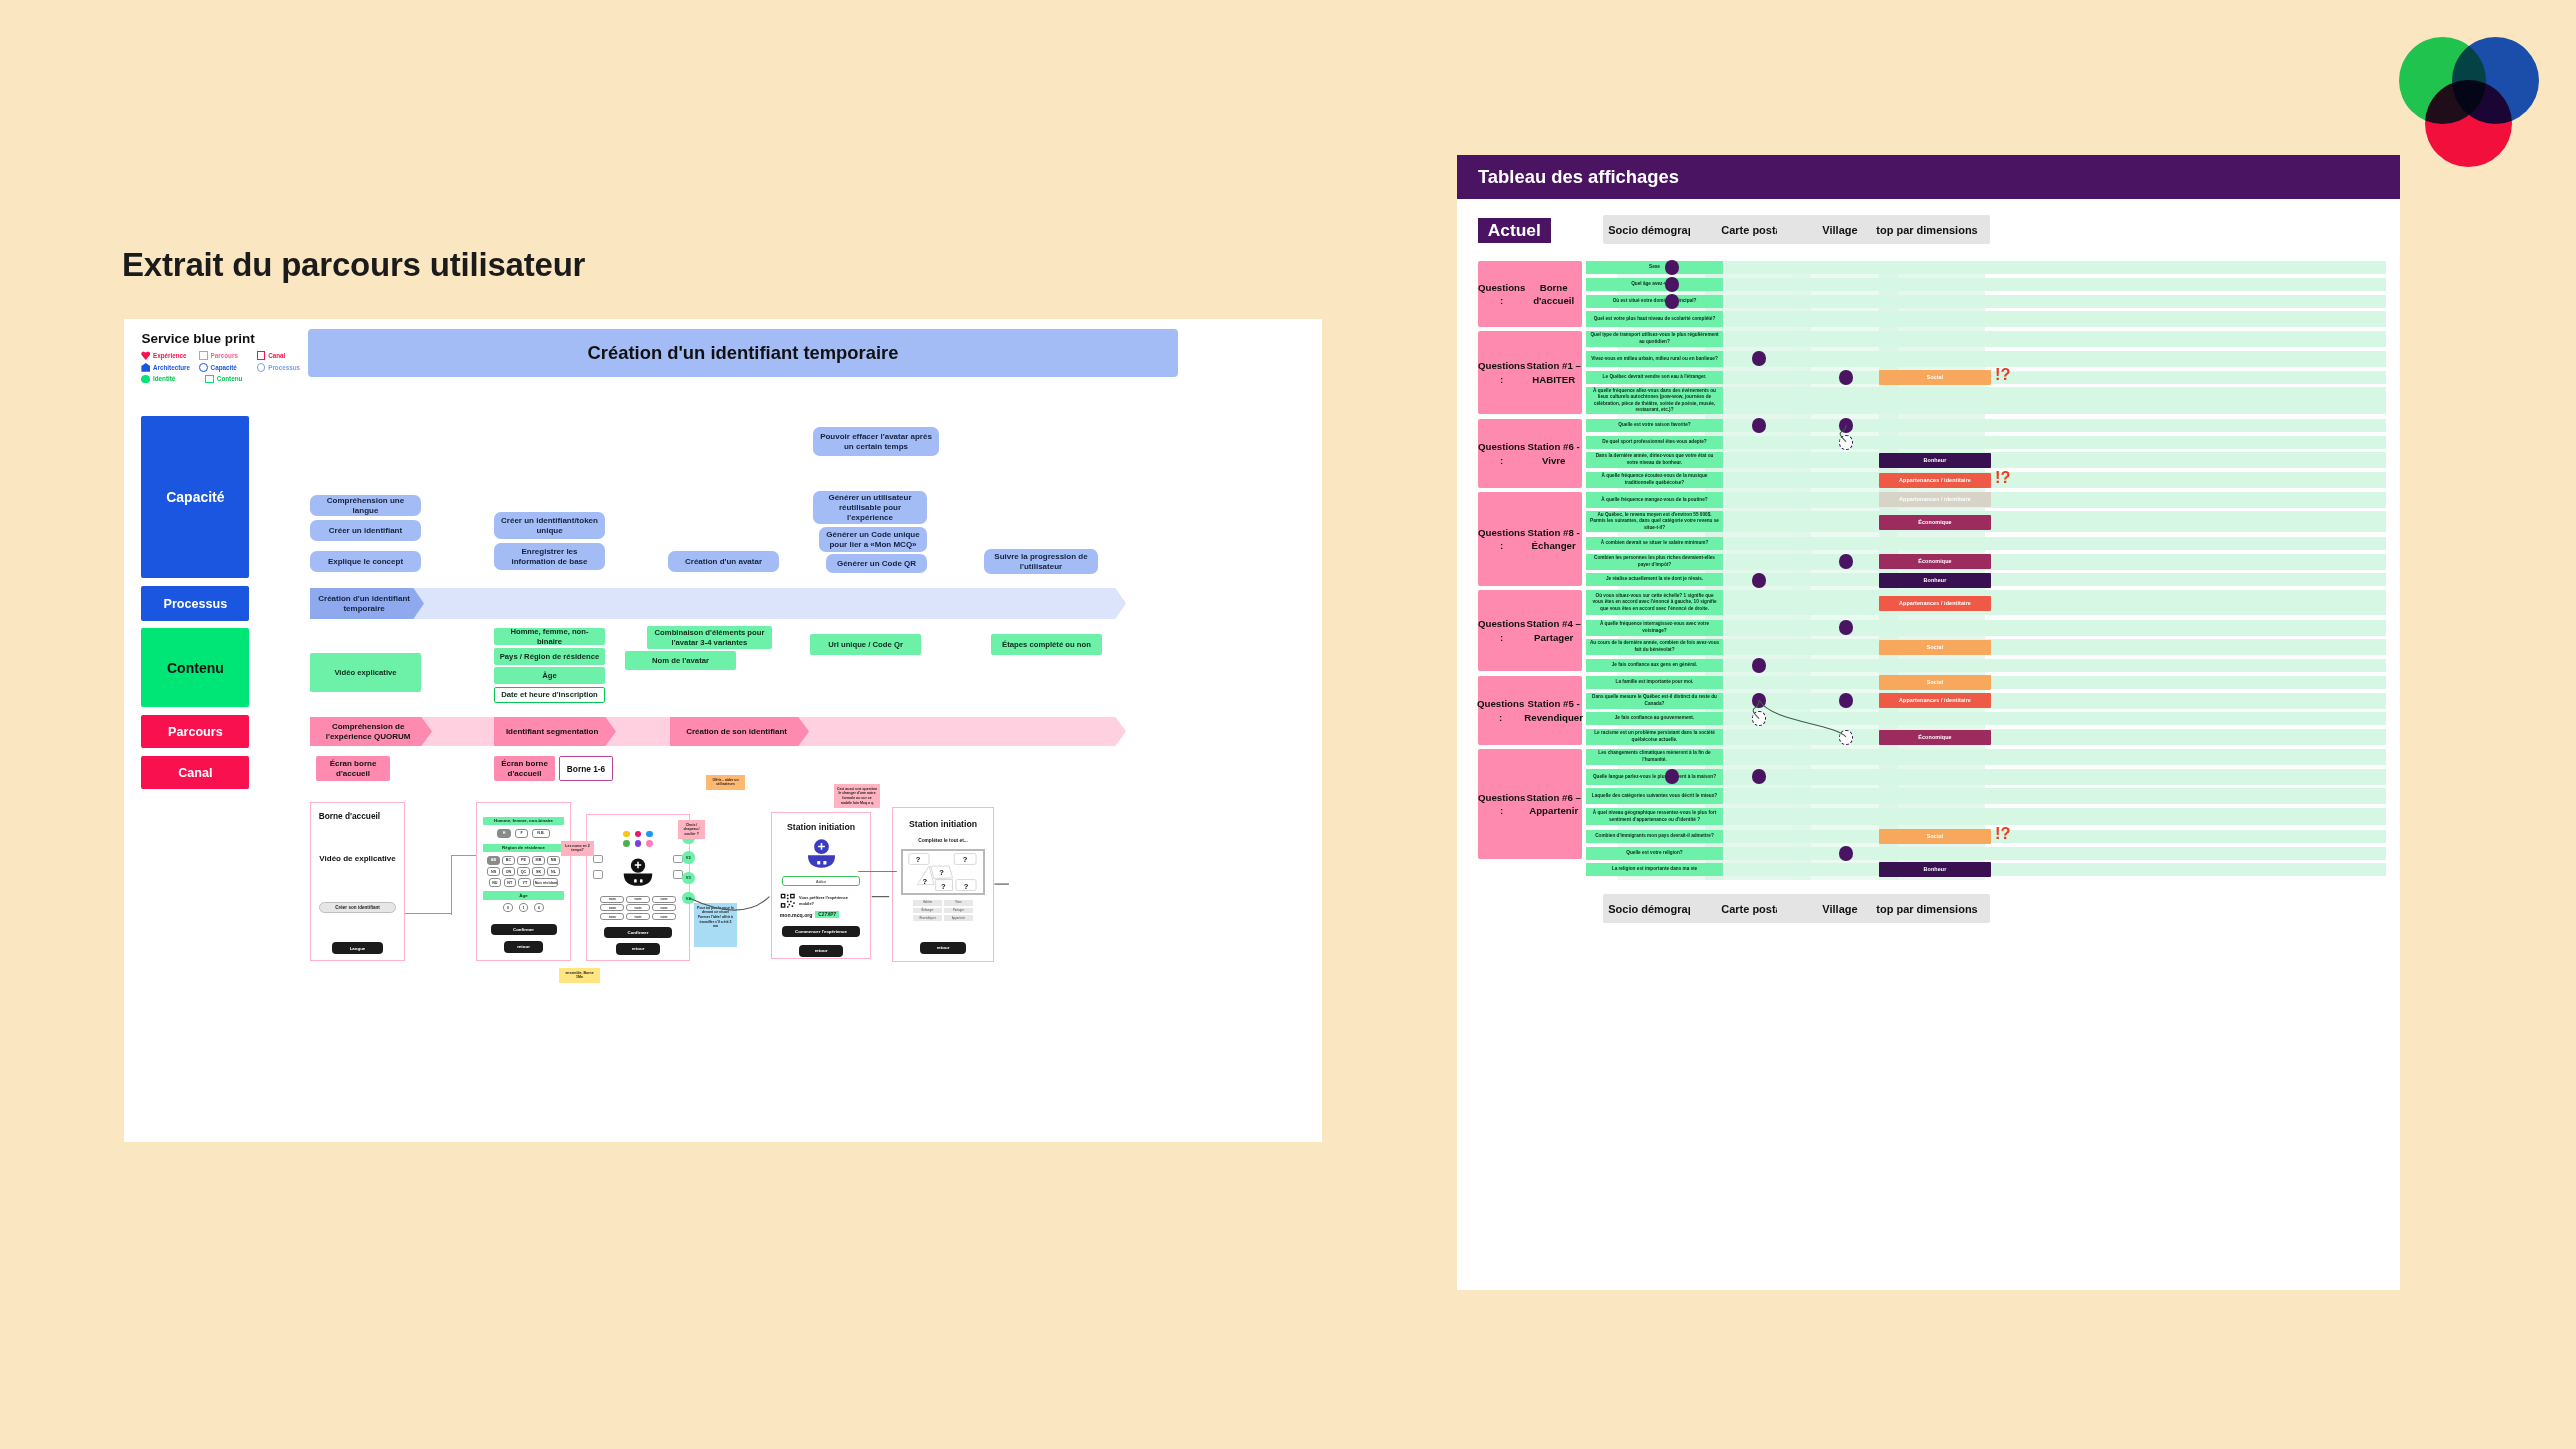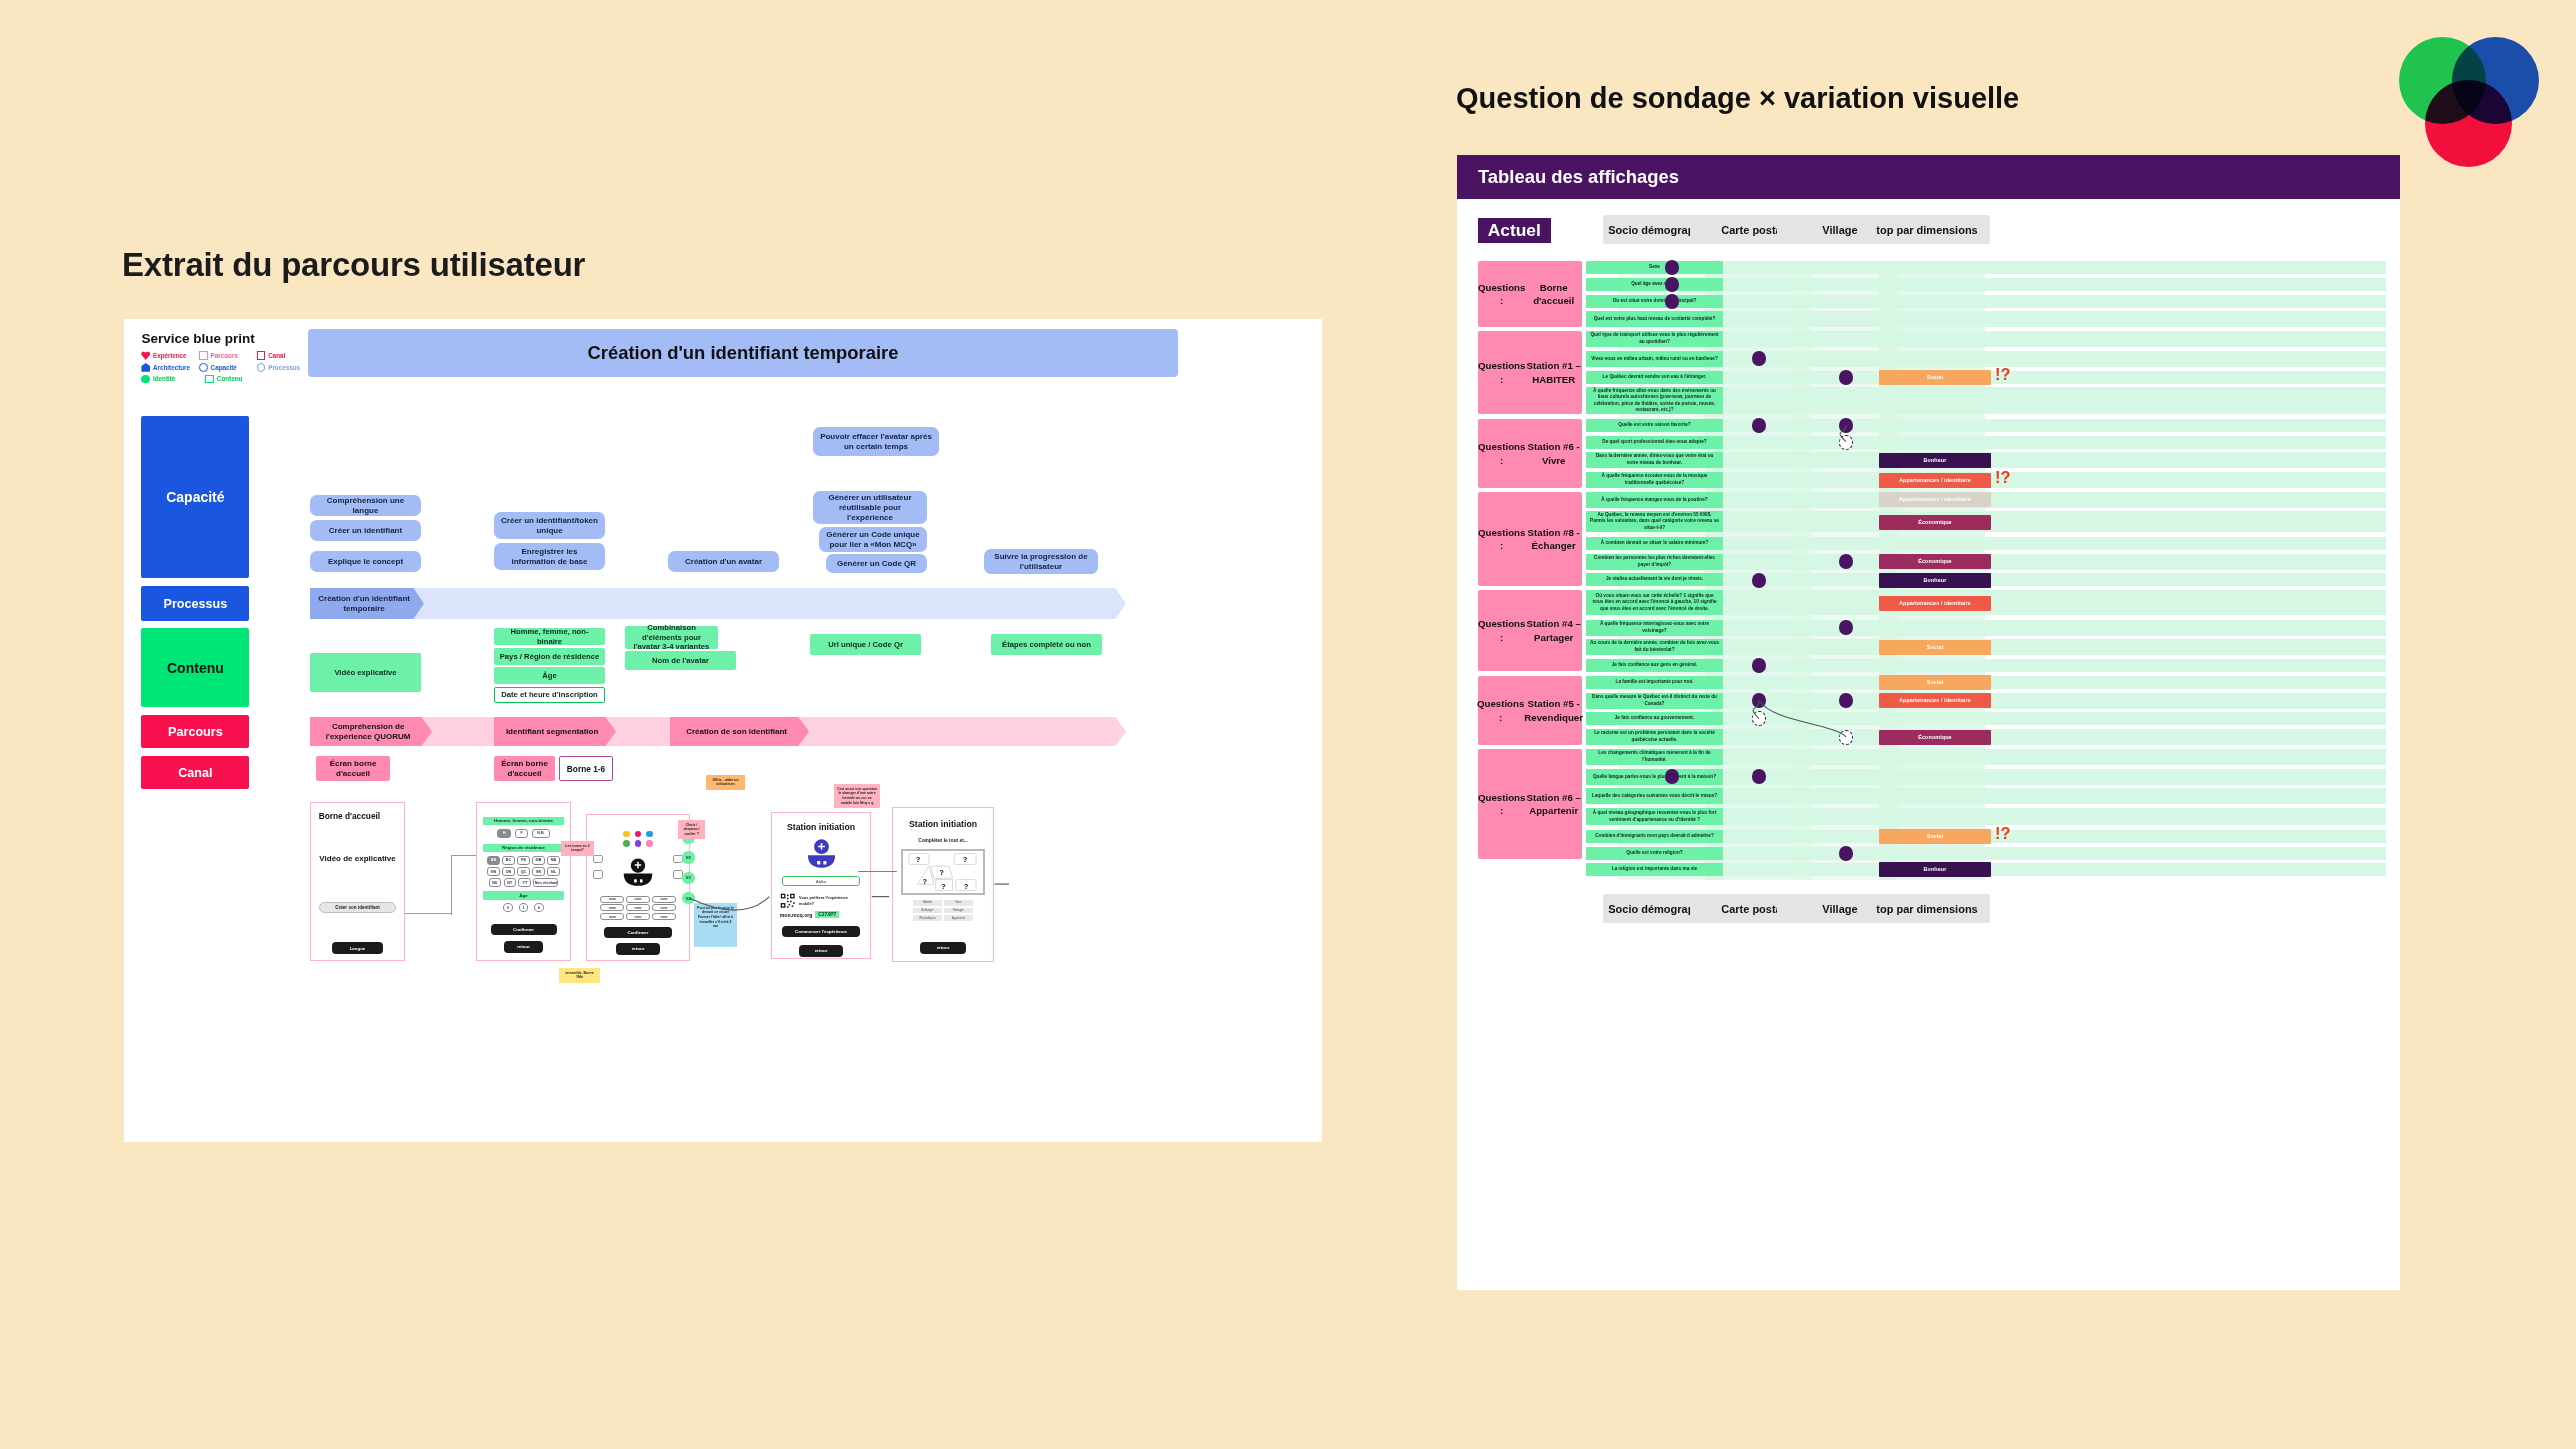--- a/index.html
+++ b/index.html
@@ -252,21 +252,21 @@
     <div class="card-blue" style="left:860px;top:230px;width:114px;height:25px">Suivre la progression de l'utilisateur</div>
 
     <div class="chev blue-lite" style="left:186px;top:269px;width:816px;height:31px"></div>
     <div class="chev blue" style="left:186px;top:269px;width:114px;height:31px">Création d'un identifiant temporaire</div>
 
     <div class="card-green" style="left:186px;top:334px;width:111px;height:39px">Vidéo explicative</div>
     <div class="card-green" style="left:370px;top:309px;width:111px;height:17.4px">Homme, femme, non-binaire</div>
     <div class="card-green" style="left:370px;top:329px;width:111px;height:17.4px">Pays / Région de résidence</div>
     <div class="card-green" style="left:370px;top:348px;width:111px;height:17.4px">Âge</div>
     <div class="card-green outline" style="left:370px;top:368px;width:111px;height:16.4px">Date et heure d'inscription</div>
-    <div class="card-green" style="left:501px;top:307px;width:93px;height:23px">Combinaison d'éléments pour l'avatar 3-4 variantes</div>
+    <div class="card-green" style="left:523px;top:307px;width:125px;height:23px">Combinaison d'éléments pour l'avatar 3-4 variantes</div>
     <div class="card-green" style="left:501px;top:332px;width:111px;height:19.3px">Nom de l'avatar</div>
     <div class="card-green" style="left:686px;top:315px;width:111px;height:21px">Url unique / Code Qr</div>
     <div class="card-green" style="left:867px;top:315px;width:111px;height:21px">Étapes complété ou non</div>
 
     <div class="chev lite" style="left:186px;top:398px;width:816px;height:29px"></div>
     <div class="chev" style="left:186px;top:398px;width:122px;height:29px">Compréhension de l'expérience QUORUM</div>
     <div class="chev" style="left:370px;top:398px;width:122px;height:29px">Identifiant segmentation</div>
     <div class="chev" style="left:546px;top:398px;width:139px;height:29px">Création de son identifiant</div>
 
     <div class="card-pink" style="left:192px;top:437px;width:74px;height:25px">Écran borne d'accueil</div>
@@ -446,21 +446,20 @@
     <div class="sticky yellow" style="left:435px;top:649px;width:41px">ensemble, Borne 1Mn</div>
 
     <svg class="arrowline" style="left:0;top:0;width:1198px;height:823px" viewBox="0 0 1240 852" width="1198" height="823">
       <path d="M586 600 Q640 625 668 598" fill="none" stroke="#555" stroke-width="1.2"></path>
       <path d="M774 598 L792 598" fill="none" stroke="#555" stroke-width="1.2"></path>
       <path d="M901 585 L916 585" fill="none" stroke="#555" stroke-width="1.2"></path>
       <path d="M760 572 L800 572" fill="none" stroke="#777" stroke-width="1"></path>
     </svg>
   </div>
 
-  <div class="right-title">Question de sondage × variation visuelle</div>
 
   <div class="panel">
     <div class="panel-head">Tableau des affichages</div>
     <div class="actuel">Actuel</div>
     <div id="col-head">
         <div class="col-btn" style="left: 146px; top: 60px; width: 126px;">Socio démographique</div>
         <div class="col-btn" style="left: 233px; top: 60px; width: 126px;">Carte postal</div>
         <div class="col-btn" style="left: 320px; top: 60px; width: 126px;">Village</div>
         <div class="col-btn" style="left: 407px; top: 60px; width: 126px;">top par dimensions</div>
       </div>

